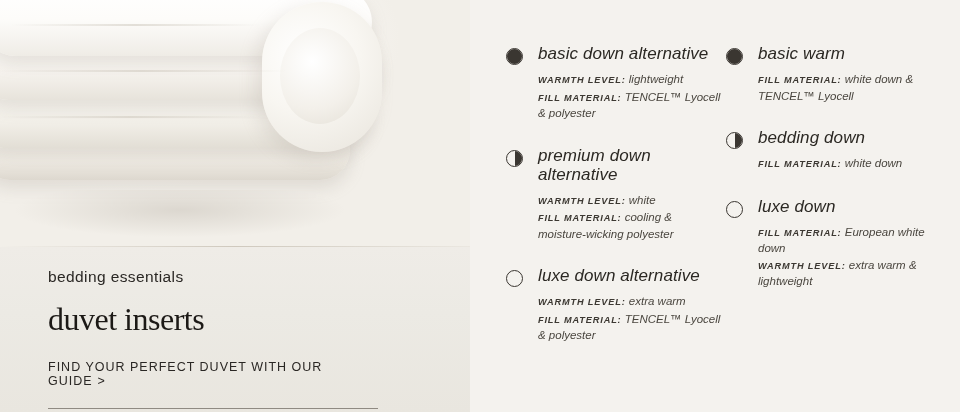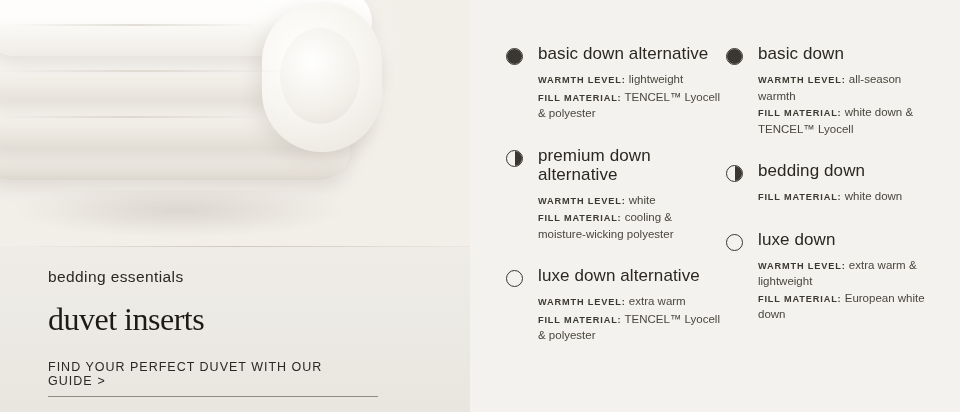--- a/index.html
+++ b/index.html
@@ -106,32 +106,33 @@
     line-height: 50px;
     letter-spacing: -0.5px;
     color: #1c1916;
     margin-bottom: 16px;
   }
   .cta {
     display: inline-block;
     font-size: 12.5px;
     letter-spacing: 1.0px;
     color: #2a2724;
-    padding-bottom: 8px;
+    padding-bottom: 20px;
     border-bottom: 1px solid #8f8a82;
     text-decoration: none;
   }
   .cta .chev { margin-left: 5px; }
 
   
   .guide {
     position: absolute;
     left: 470px; top: 0;
     width: 490px; height: 412px;
     background: #f4f2ee;
+    font-style: italic;
   }
   .cols {
     position: absolute;
     left: 0; top: 0;
     width: 490px; height: 412px;
   }
   .col { position: absolute; top: 44px; width: 222px; }
   .col.left  { left: 30px; }
   .col.right { left: 250px; }
 
@@ -252,25 +253,21 @@
         </div>
 
       </div>
 
       <div class="col right">
 
         <div class="item">
           <span class="moon full">
               <span class="fill"></span>
             </span>
-          <div class="item-title">basic down</div>
-          <div class="spec">
-            <span class="k">WARMTH LEVEL:</span>
-            <span class="v">all-season warmth</span>
-          </div>
+          <div class="item-title">basic warm</div>
           <div class="spec">
             <span class="k">FILL MATERIAL:</span>
             <span class="v">white down &amp; TENCEL™ Lyocell</span>
           </div>
         </div>
 
         <div class="item">
           <span class="moon half">
               <span class="fill"></span>
             </span>
@@ -278,27 +275,27 @@
           <div class="spec">
             <span class="k">FILL MATERIAL:</span>
             <span class="v">white down</span>
           </div>
         </div>
 
         <div class="item">
           <span class="moon empty"></span>
           <div class="item-title">luxe down</div>
           <div class="spec">
+            <span class="k">FILL MATERIAL:</span>
+            <span class="v">European white down</span>
+          </div>
+          <div class="spec">
             <span class="k">WARMTH LEVEL:</span>
             <span class="v">extra warm &amp; lightweight</span>
           </div>
-          <div class="spec">
-            <span class="k">FILL MATERIAL:</span>
-            <span class="v">European white down</span>
-          </div>
         </div>
 
       </div>
 
     </div>
   </div>
 
 </div>
 
 </body></html>

